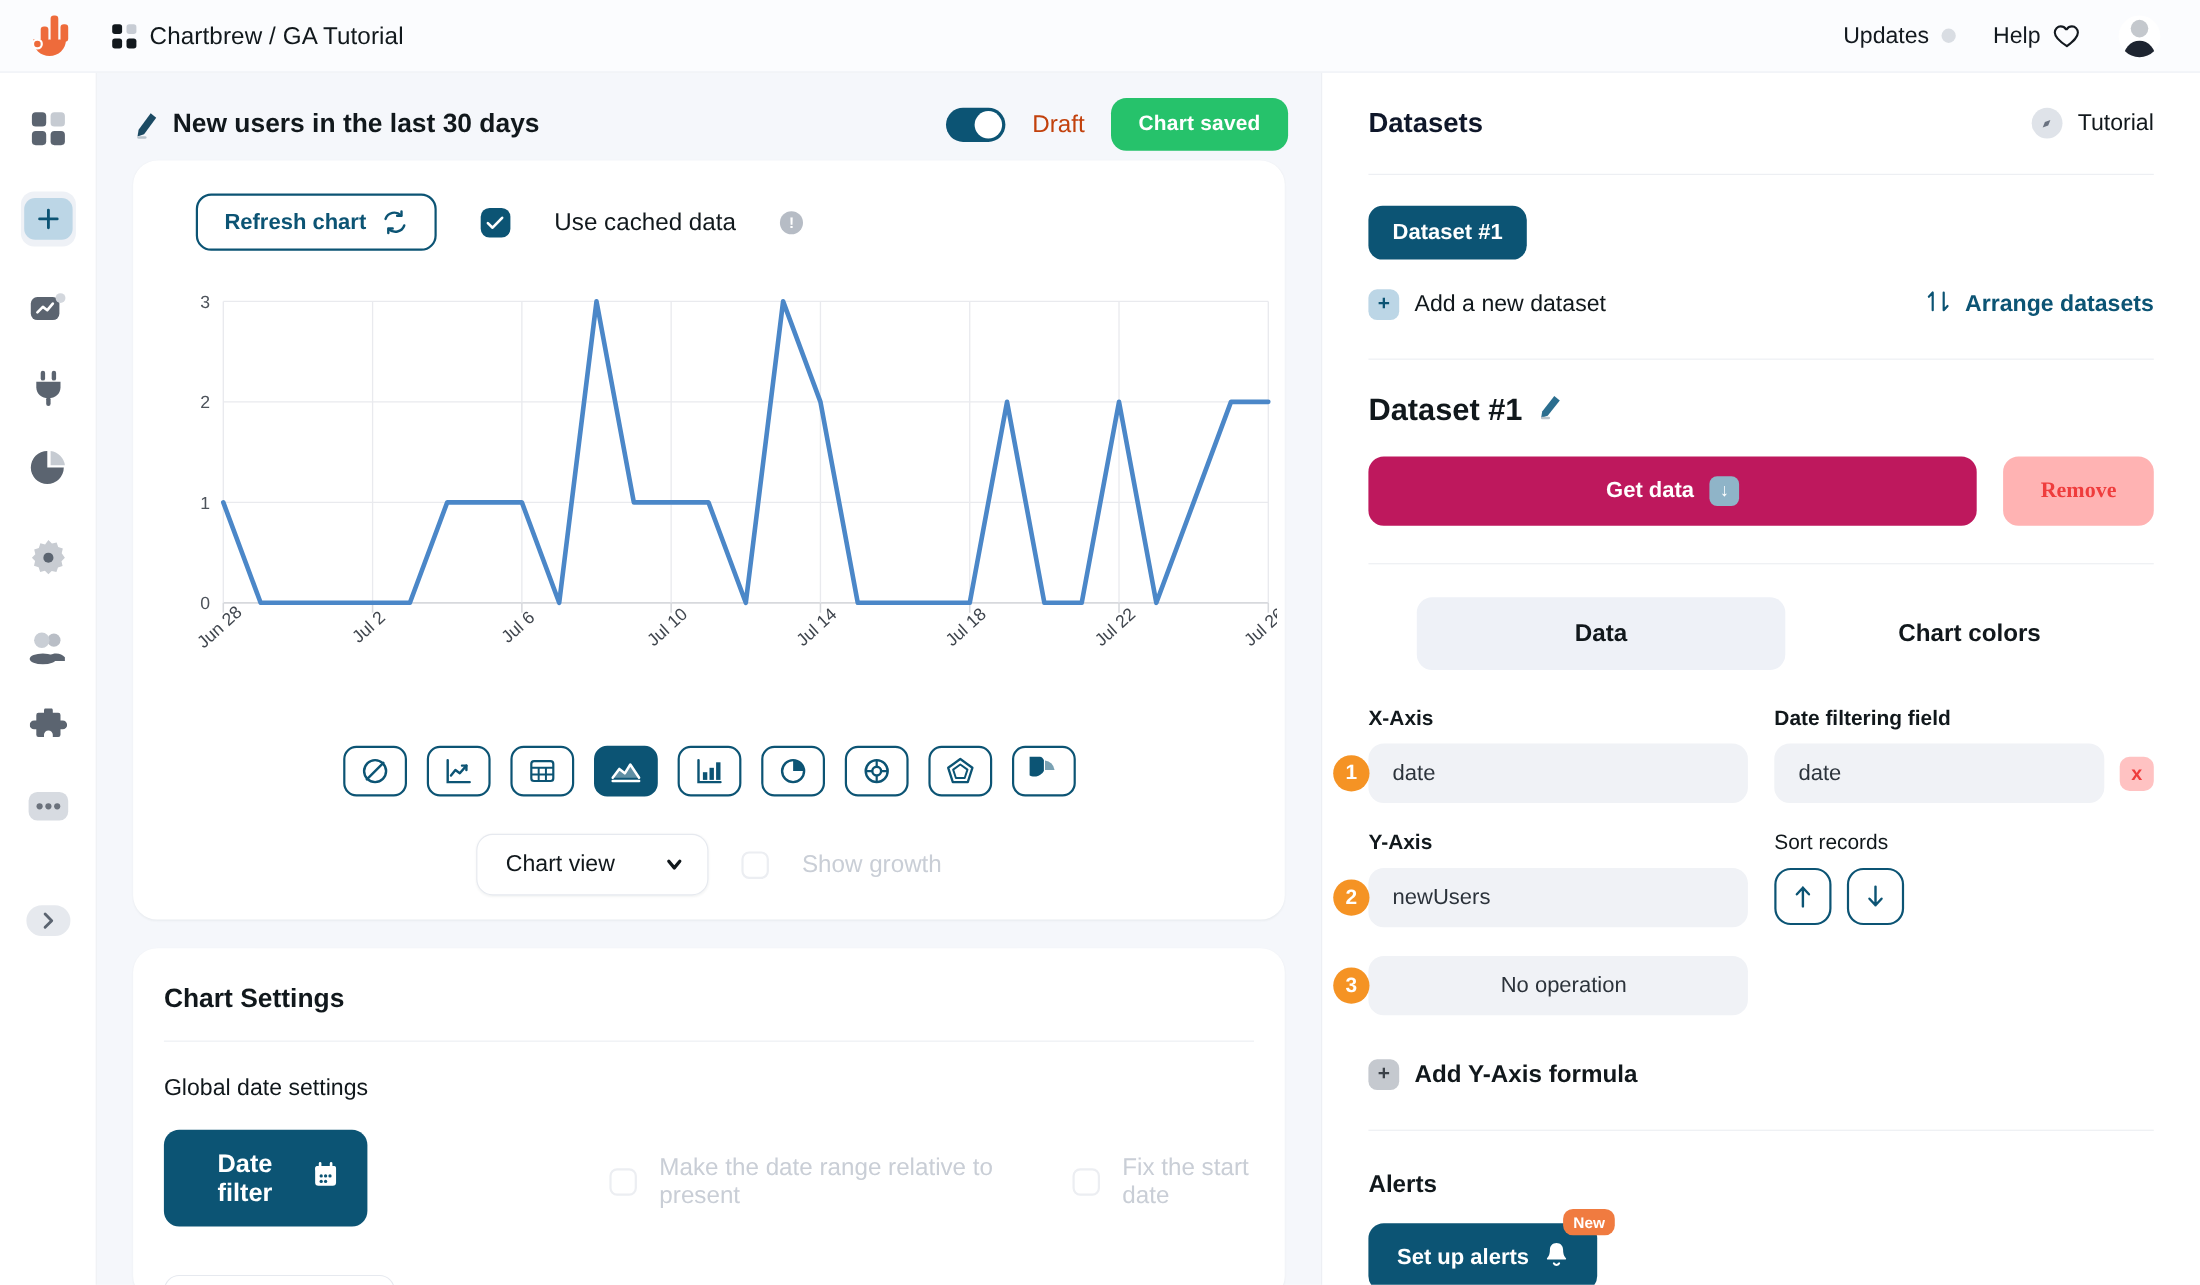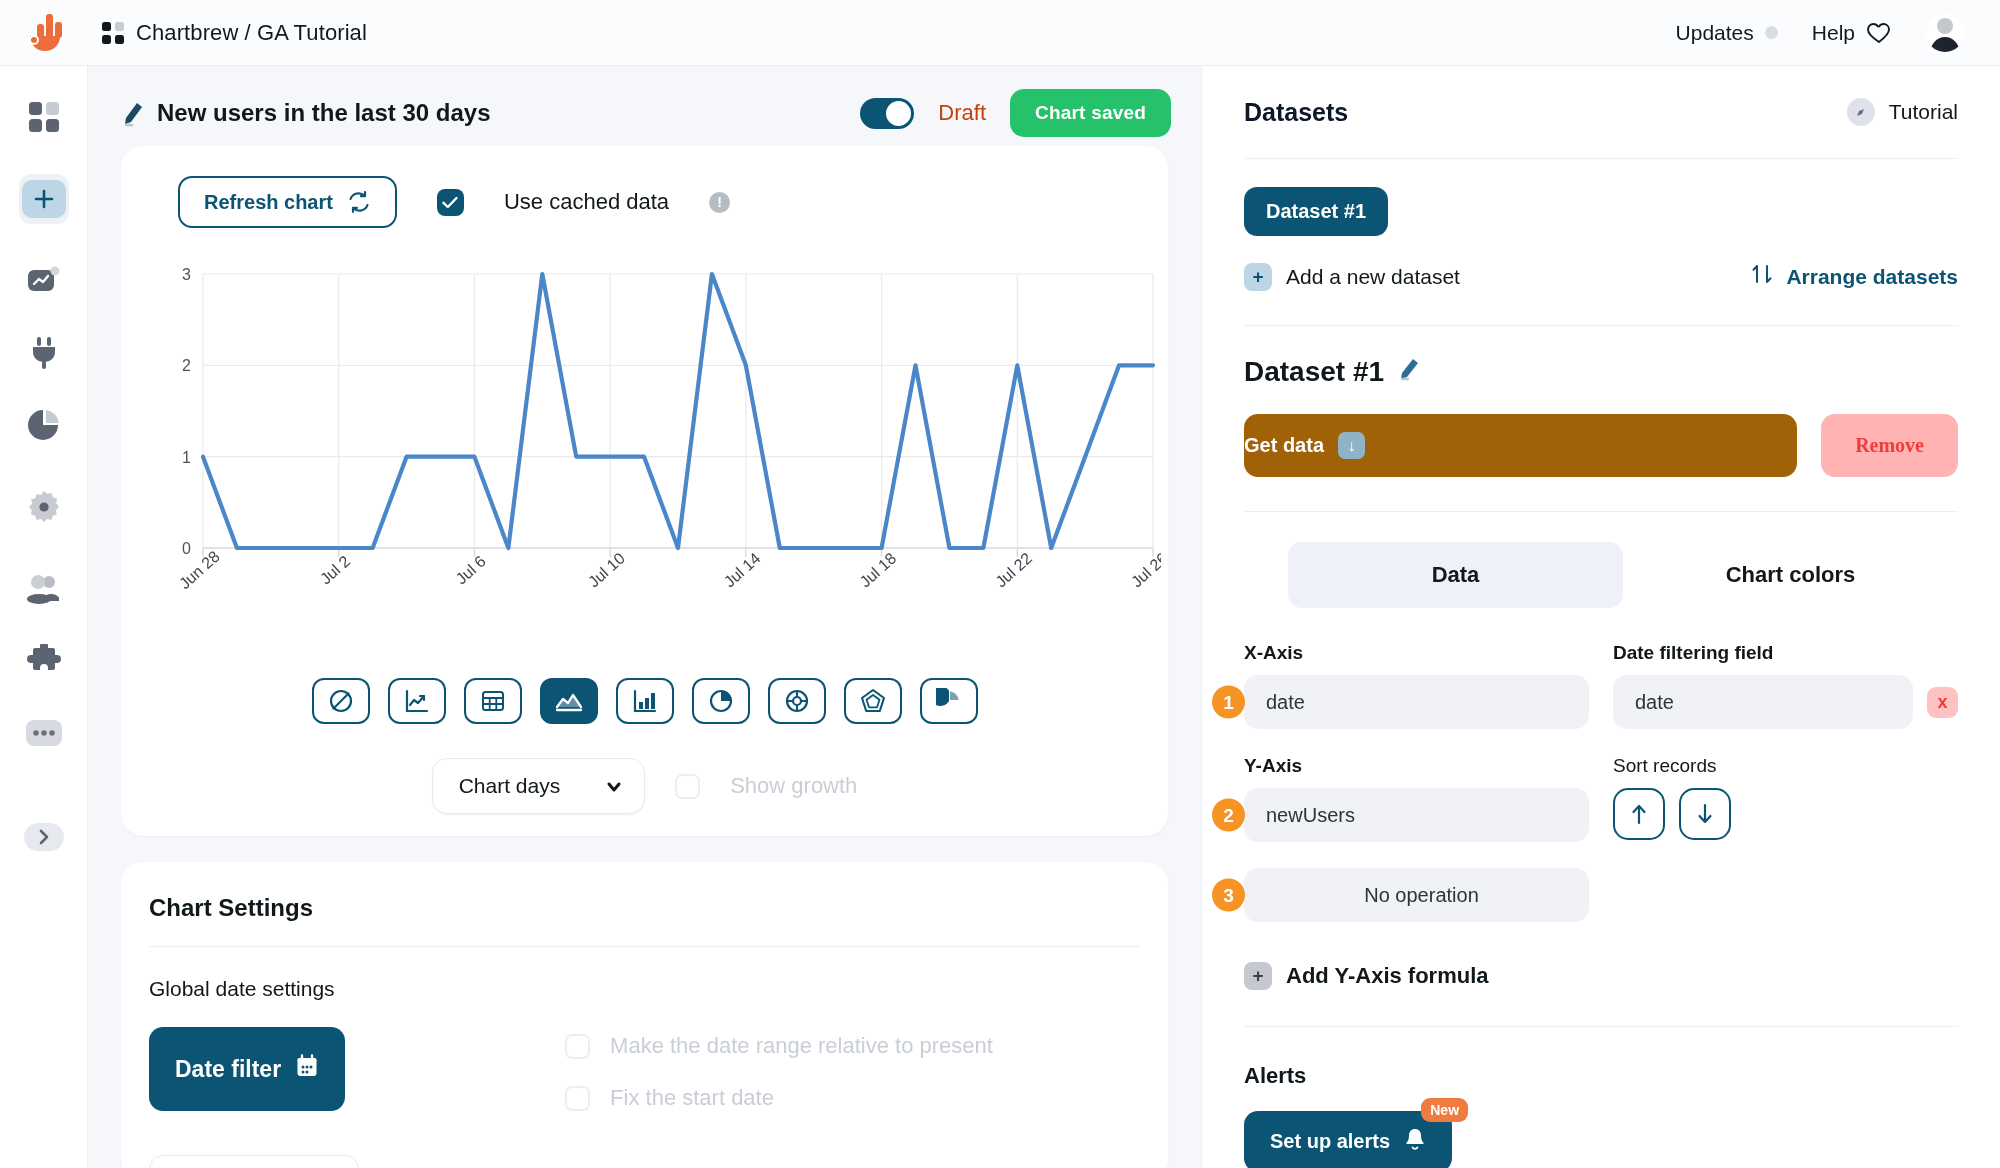--- a/index.html
+++ b/index.html
@@ -132,21 +132,21 @@
   .card-settings { margin-top: 26px; padding: 32px 0 0 0; height: 320px; }
   .cs-title { font-size: 24px; font-weight: 600; color: #11181c; padding-left: 28px; }
   .cs-rule { height: 1px; background: #eceef2; margin: 24px 28px 0 28px; }
   .cs-sub { font-size: 21px; color: #11181c; padding-left: 28px; margin-top: 30px; }
   .cs-body { display: flex; margin-top: 26px; padding-left: 28px; }
   .btn-primary {
     display: flex; align-items: center; gap: 14px; background: #0c5474; color:#fff;
     font-size: 23px; font-weight: 700; border: none; border-radius: 14px;
     padding: 17px 26px; cursor: pointer;
   }
-  .cs-checks { margin-left: 220px; display: flex; flex-direction: column; gap: 26px; padding-top: 6px; }
+  .cs-checks { margin-left: 220px; display: flex; gap: 26px; padding-top: 6px; }
   .cs-check { display: flex; align-items: center; gap: 20px; }
   .cs-check span { font-size: 22px; color: #c9ced6; }
   .chk-ghost { width: 25px; height: 25px; border-radius: 7px; border: 2px solid #eceef2; background:#fff; flex:none; cursor:pointer; }
   .cs-stub { width: 210px; height: 46px; border: 1px solid #e6e9ef; border-radius: 14px; margin: 44px 0 0 28px; background:#fff;}
 
   
   .rightcol {
     position: absolute; right: 0; top: 0; width: 799px; height: 1102px;
     background: #ffffff; border-left: 1px solid #eceef3; overflow: hidden;
   }
@@ -166,23 +166,23 @@
     width: 28px; height: 28px; border-radius: 8px; background:#bcd6e6; color:#0c5474;
     display:flex; align-items:center; justify-content:center; font-size:19px; font-weight:700; flex:none;
   }
   .mini-sq.grey { background:#c5c9cf; color:#3b4148; }
   .ds-add { display:flex; align-items:center; gap:14px; font-size:21px; color:#11181c; cursor:pointer; }
   .ds-arrange { margin-left:auto; display:flex; align-items:center; gap:12px; font-size:21px; font-weight:700; color:#0c5474; cursor:pointer; }
 
   .ds-name { display:flex; align-items:center; gap:14px; font-size:28px; font-weight:700; color:#11181c; }
   .act-row { display:flex; gap:24px; margin-top: 26px; }
   .btn-getdata {
-    flex: 1; background:#a16207; color:#fff; border:none; border-radius:14px;
+    flex: 1; background:#be185d; color:#fff; border:none; border-radius:14px;
     font-size:20px; font-weight:700; padding:18px 0; cursor:pointer;
-    display:flex; align-items:center; gap:14px;
+    display:flex; align-items:center; justify-content:center; gap:14px;
   }
   .kbd {
     background:#8fb4c8; color:#fff; border-radius:7px; width:27px; height:27px;
     display:flex; align-items:center; justify-content:center; font-size:16px;
   }
   .btn-remove {
     background:#ffb3b3; color:#ef3d3d; border:none; border-radius:14px;
     font-size:20px; font-weight:700; padding:18px 34px; cursor:pointer;font-family:Liberation Serif, serif;
   }
 
@@ -528,21 +528,21 @@
         <div class="type-btn">
           <svg width="26" height="26" viewBox="0 0 26 26">
               <path d="M13 13a10 10 0 1 1 0-10v10z" fill="#0c5474"></path>
               <path d="M14 3.3A10 10 0 0 1 22.7 12H14V3.3z" fill="#0c5474" opacity=".55"></path>
             </svg>
         </div>
       </div>
 
       <div class="view-row">
         <div class="select-box">
-          <span>Chart days</span>
+          <span>Chart view</span>
           <span>
             <svg width="16" height="12" viewBox="0 0 16 12">
                 <path d="M3 3l5 6 5-6" stroke="#11181c" stroke-width="3" fill="none" stroke-linecap="round" stroke-linejoin="round"></path>
               </svg>
           </span>
         </div>
         <span class="chk-ghost"></span>
         <span class="growth-label">Show growth</span>
       </div>
     </div>

